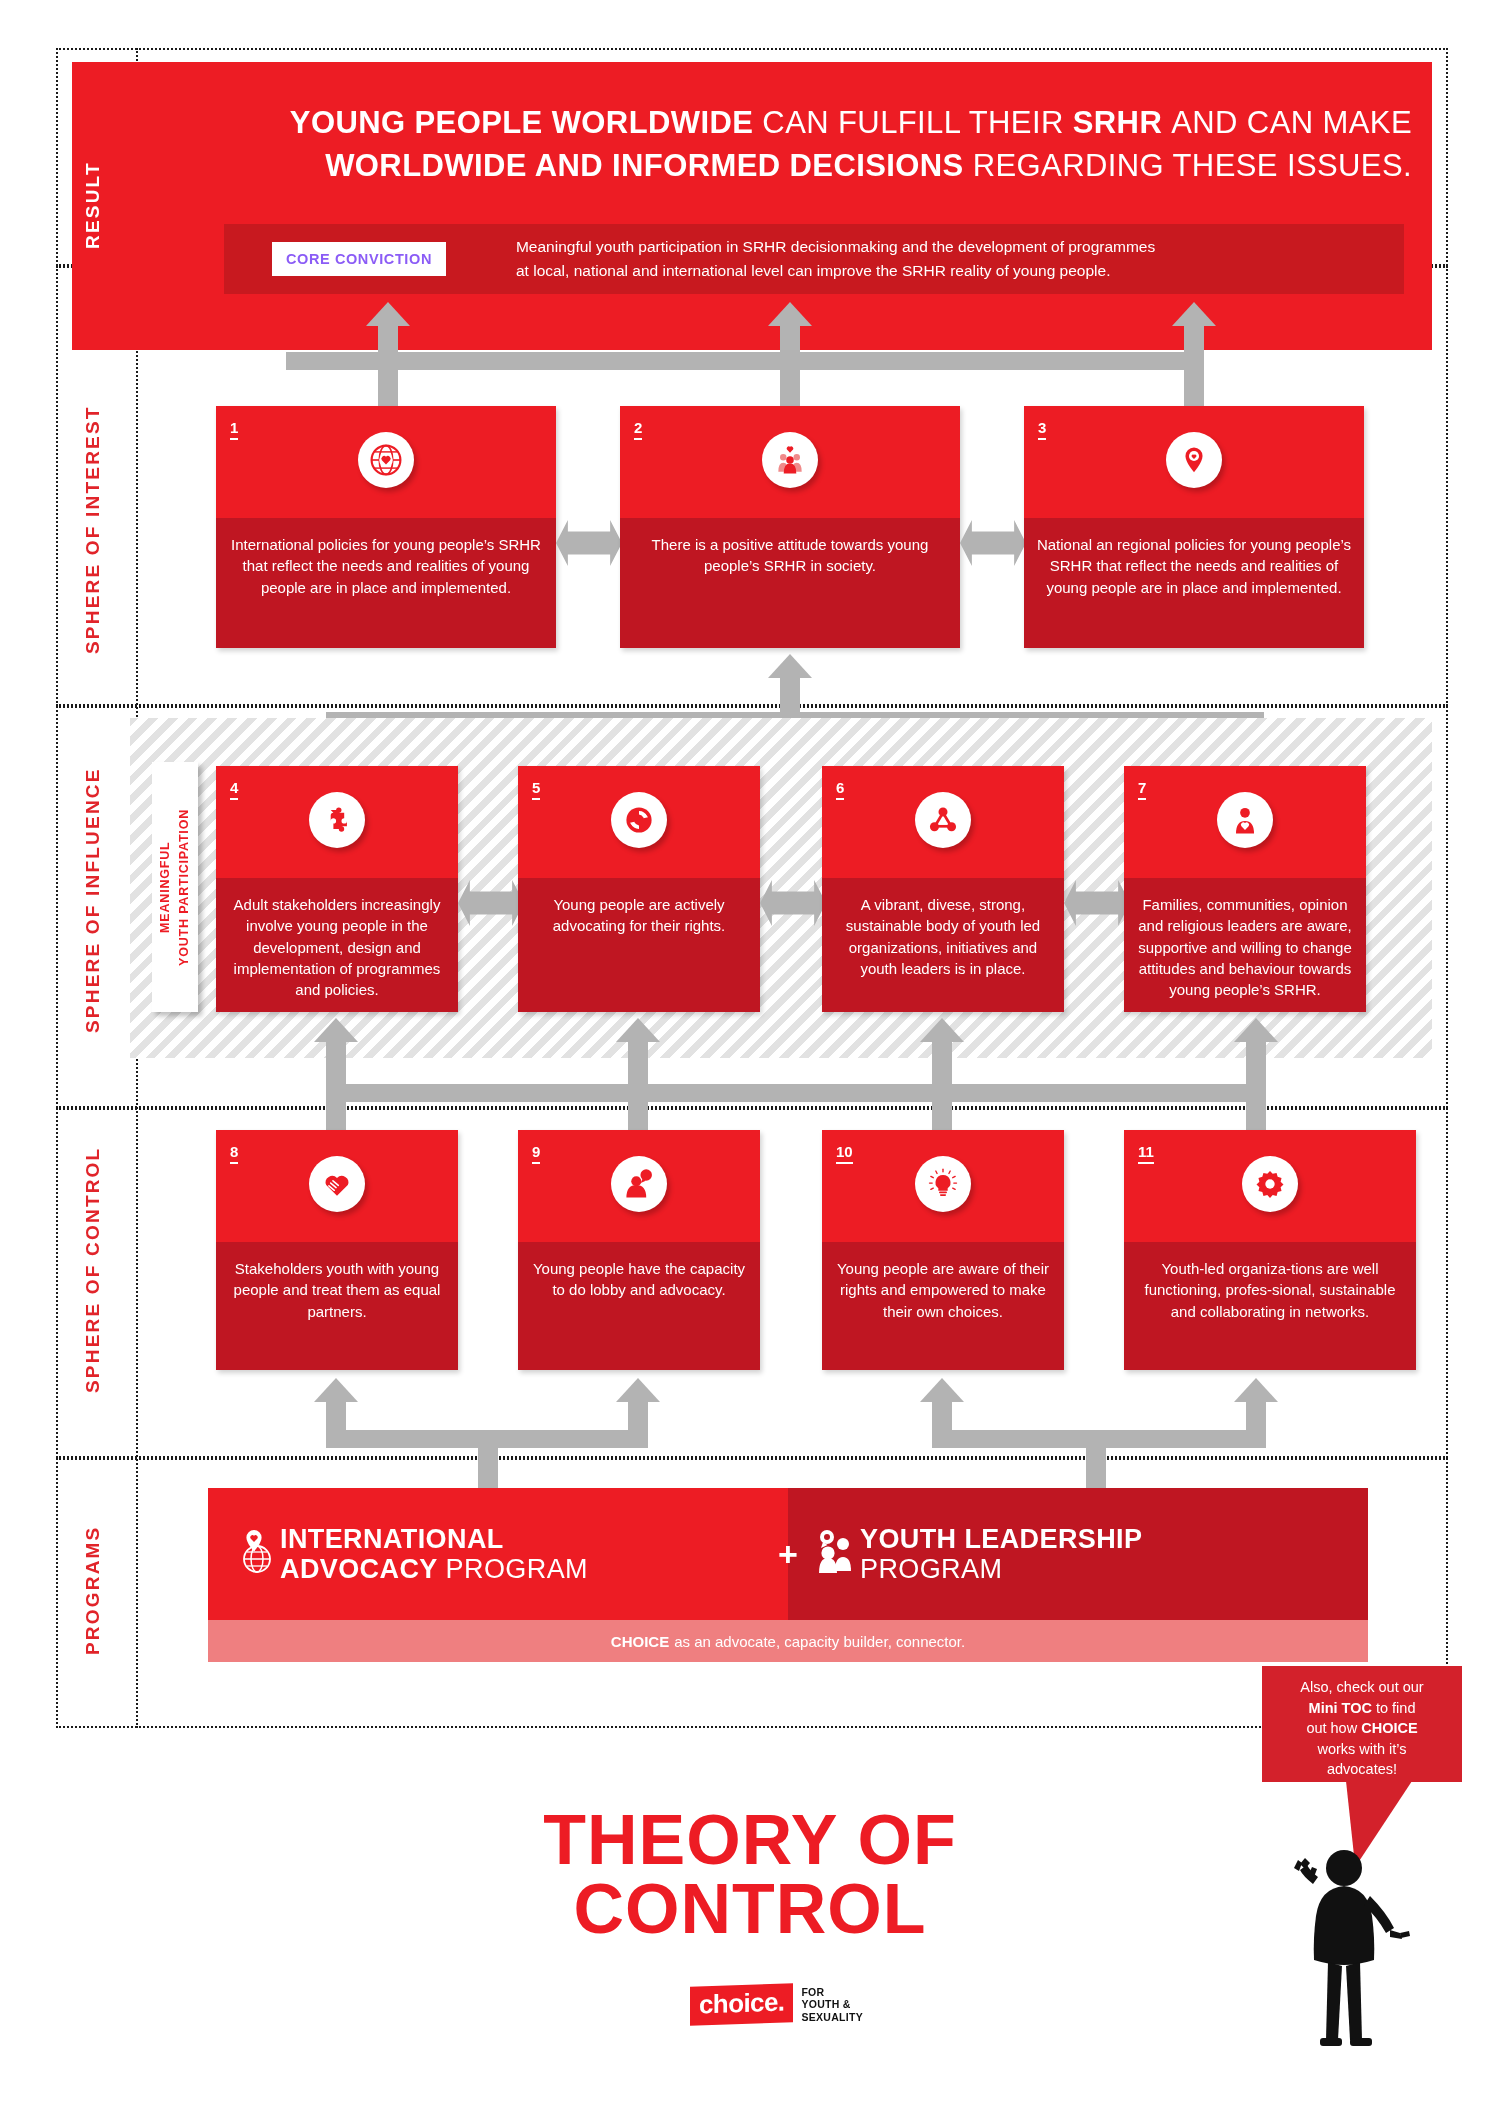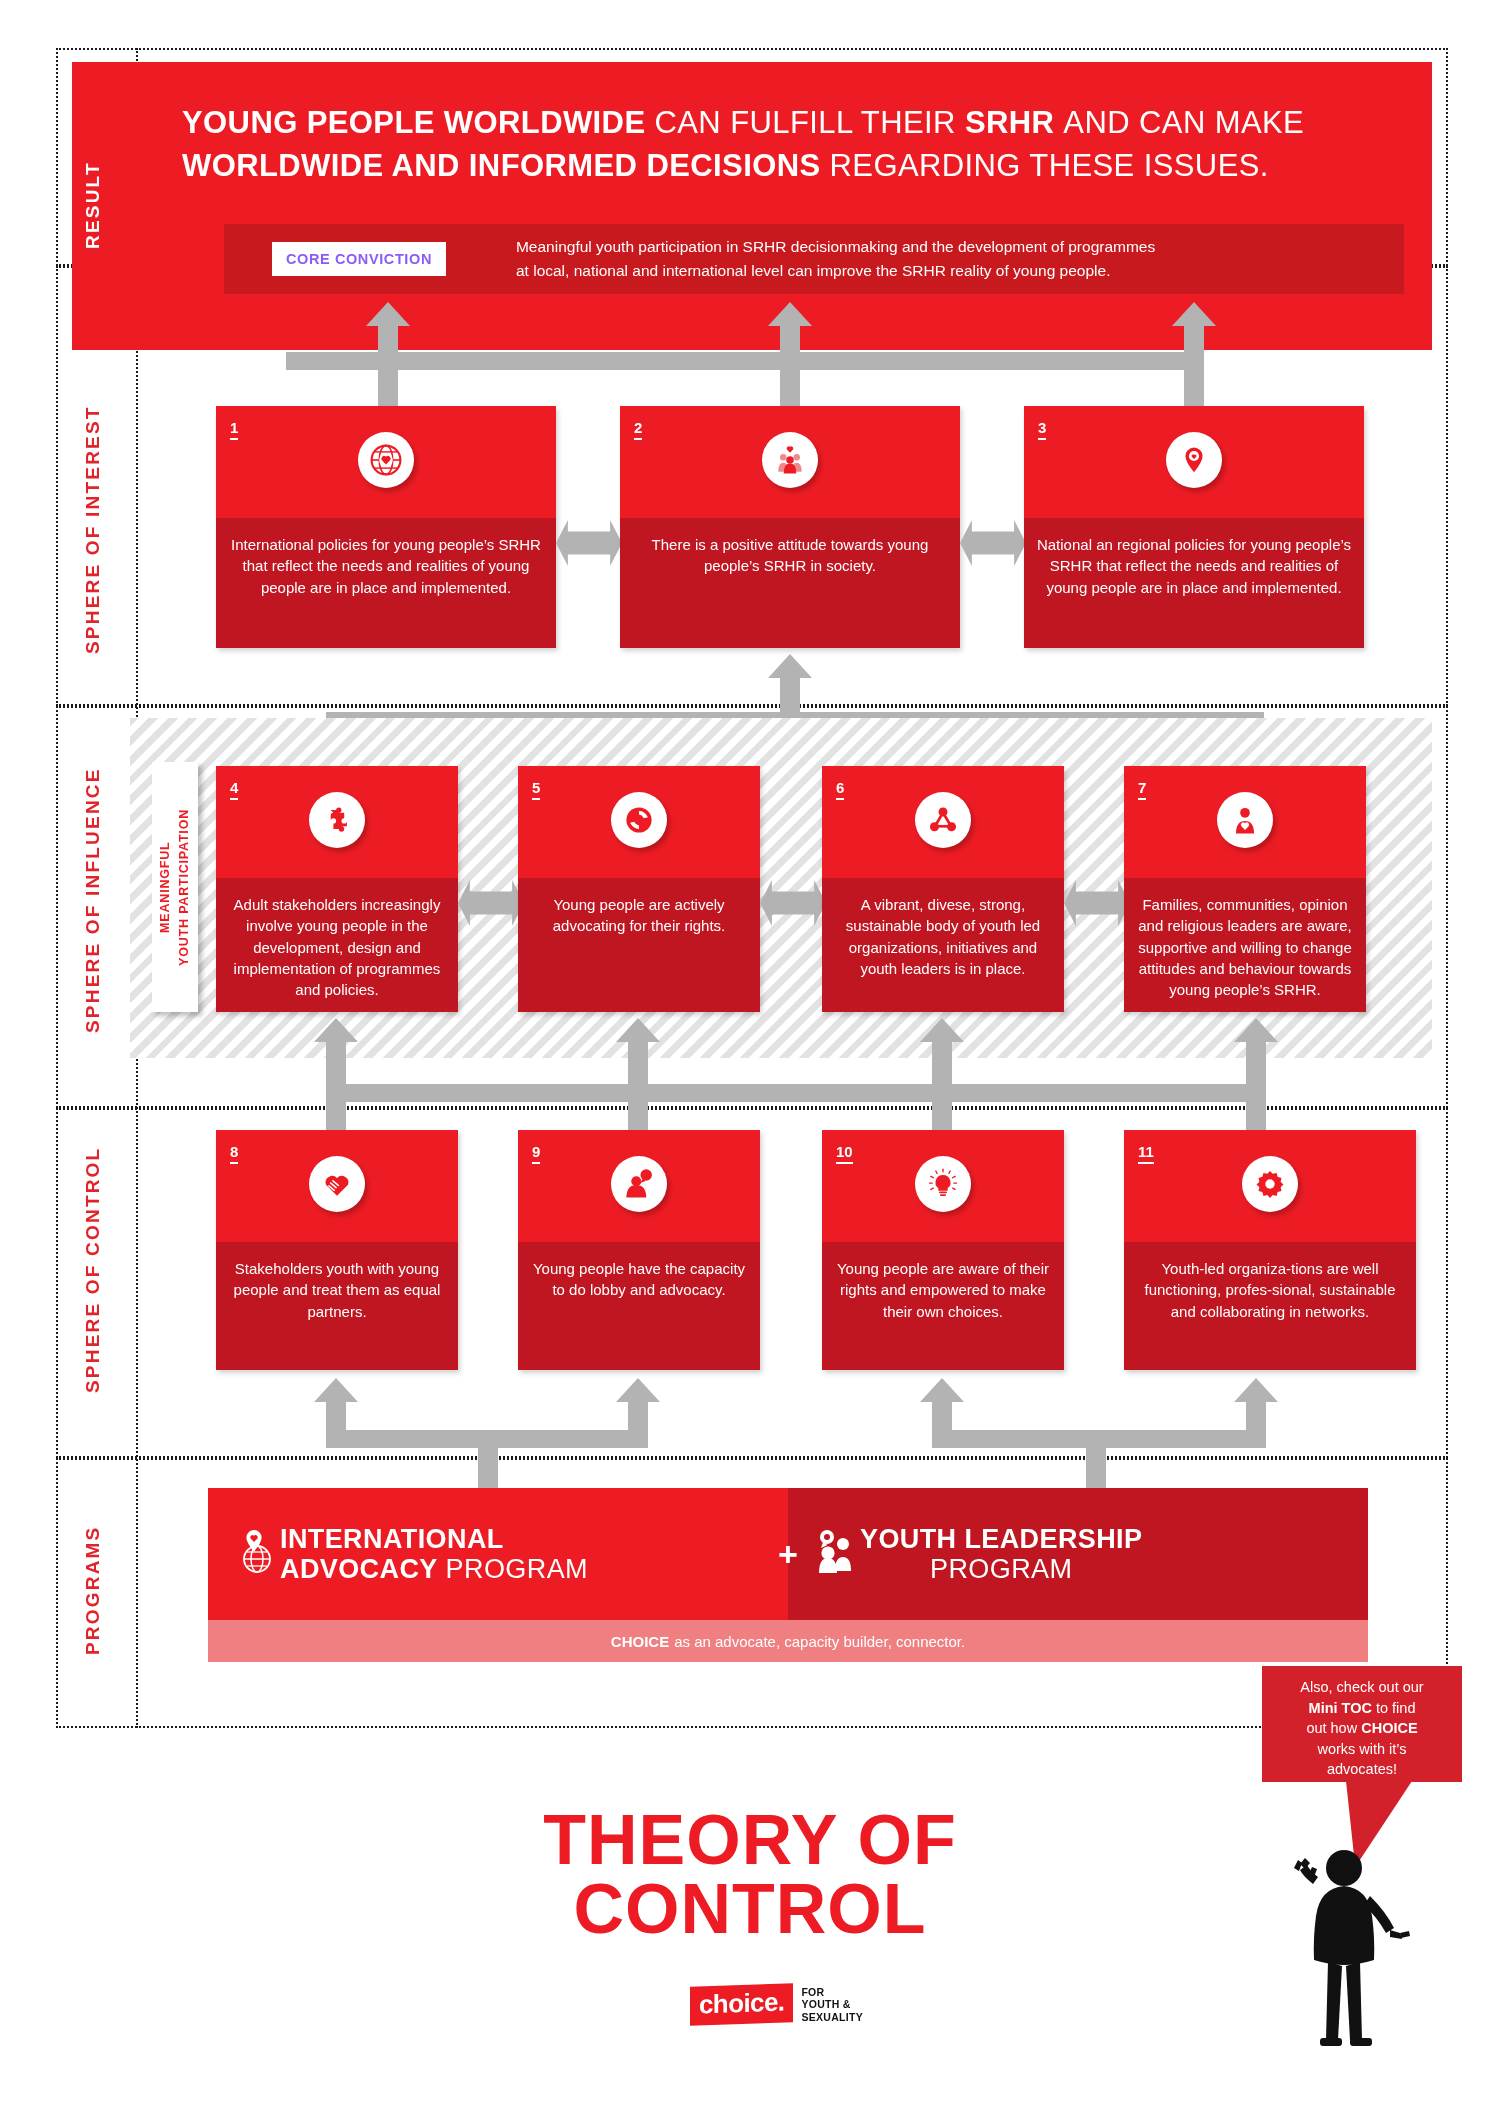--- a/index.html
+++ b/index.html
@@ -38,21 +38,21 @@
   
   #result-band {
     position: absolute;
     left: 72px; top: 62px;
     width: 1360px; height: 288px;
     background: #ed1c24;
   }
   #result-headline {
     position: absolute;
     left: 110px; top: 40px; width: 1230px;
-    text-align: left;
+    text-align: right;
     color: #ffffff;
     font-size: 31px;
     line-height: 1.38;
     letter-spacing: 0.4px;
   }
   #result-headline b { font-weight: bold; }
   #result-headline span.light { font-weight: 300; }
 
   #core-conviction-box {
     position: absolute;
@@ -183,21 +183,21 @@
     width: 1160px; height: 132px;
     display: flex;
   }
   .prog {
     flex: 1;
     display: flex; align-items: center;
     position: relative;
     padding-left: 72px;
   }
   #prog-left { background: #ed1c24; border-radius: 0 0 0 0; }
-  #prog-right { background: #bf1622; text-align: center; }
+  #prog-right { background: #bf1622; }
   .prog .p-icon { position: absolute; left: 26px; top: 50%; transform: translateY(-50%); }
   .prog .p-icon svg { width: 46px; height: 46px; }
   .prog .p-text { color: #fff; line-height: 1.12; }
   .prog .p-l1 { font-size: 27px; font-weight: bold; letter-spacing: 0.4px; }
   .prog .p-l2 { font-size: 27px; letter-spacing: 0.4px; }
   .prog .p-l2 b { font-weight: bold; }
   #plus-badge {
     position: absolute;
     left: 50%; top: 50%;
     transform: translate(-50%,-50%);

